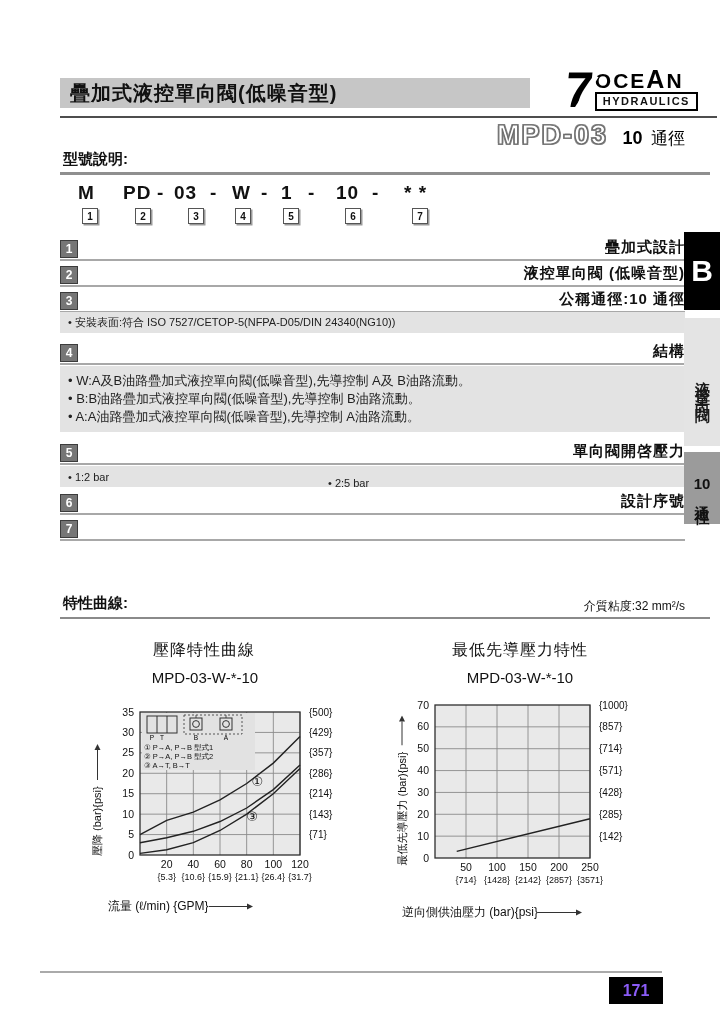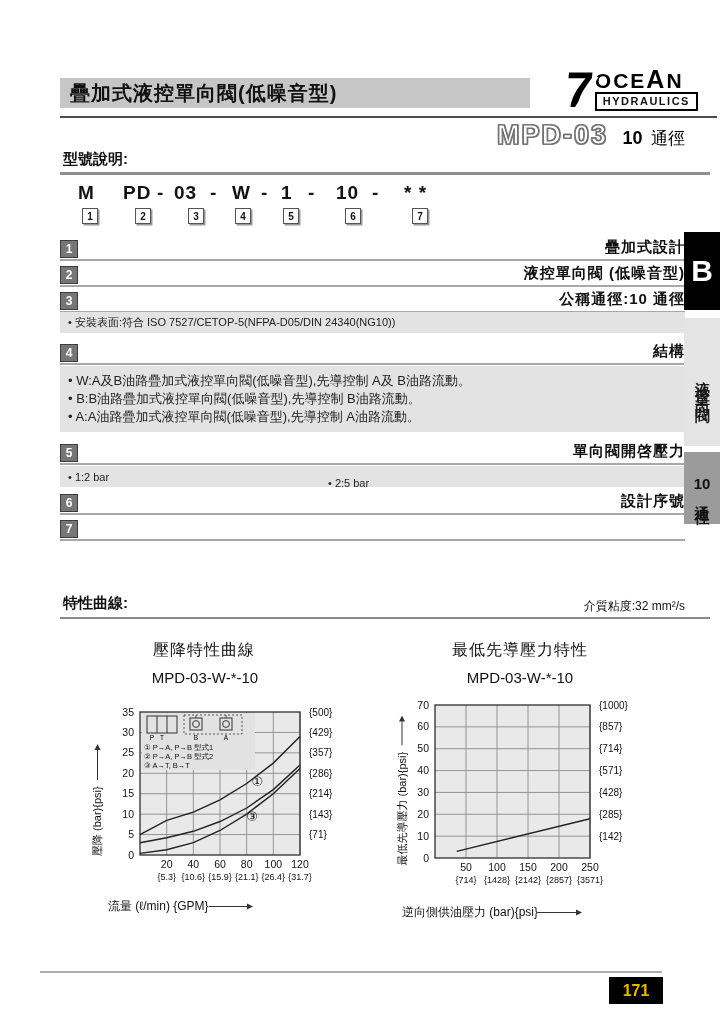--- a/index.html
+++ b/index.html
@@ -90,21 +90,21 @@
   .x-title { position:absolute; font-size:12px; white-space:nowrap; display:flex; align-items:center; }
   .legend-inset {
     position:absolute; left:142px; top:713px; width:113px; height:57px; background:#e2e2e2;
     font-size:7.5px; color:#111; padding:1px 2px;
   }
   .legend-inset .lines div { line-height:9px; white-space:nowrap; }
   
   .footer-rule { position:absolute; left:40px; top:971px; width:622px; height:1.5px; background:#aaa; }
   .page-num {
     position:absolute; left:609px; top:977px; width:54px; height:27px; background:#000;
-    color:#eab308; font-size:16px; font-weight:bold; display:flex; align-items:center; justify-content:center;
+    color:#8b5cf6; font-size:16px; font-weight:bold; display:flex; align-items:center; justify-content:center;
   }
 </style>
 </head>
 <body>
 
 <div class="page">
 
   <div class="title-bar">疊加式液控單向閥(低噪音型)</div>
   <div class="logo">
     <span class="seven"><span>7</span><span class="slash"></span></span>

